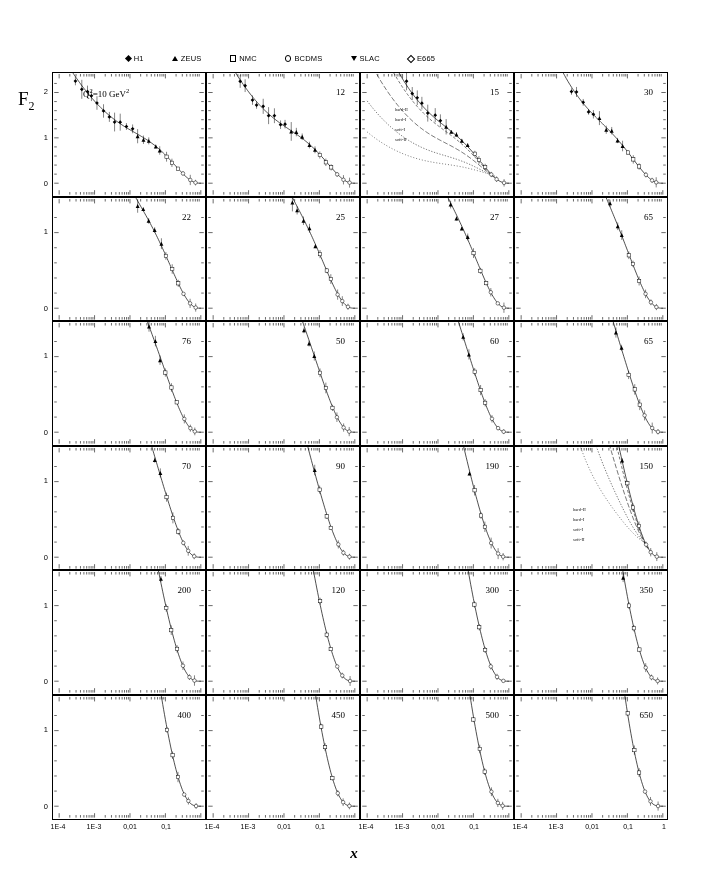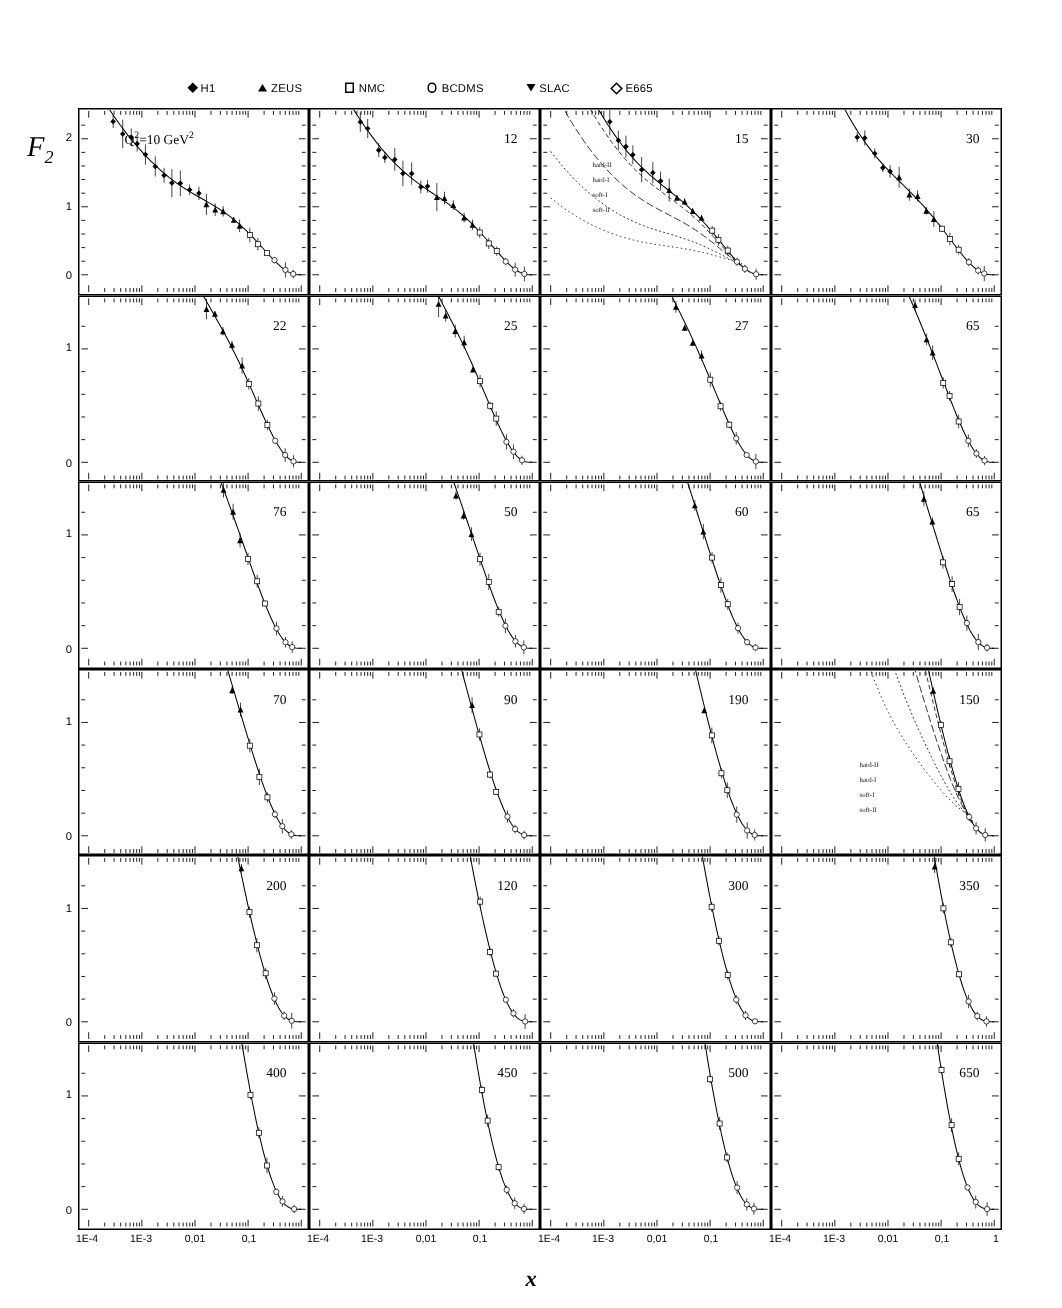--- a/index.html
+++ b/index.html
@@ -13,21 +13,21 @@
 
   .mk{display:inline-block;}
   .mk-fdiamond{width:5px;height:5px;background:#000;transform:rotate(45deg);}
   .mk-ftri{width:0;height:0;border-left:3.2px solid transparent;border-right:3.2px solid transparent;border-bottom:5.5px solid #000;}
   .mk-osq{width:4.6px;height:4.6px;border:1px solid #000;background:#fff;}
   .mk-ocirc{width:4.6px;height:4.6px;border:1px solid #000;border-radius:50%;background:#fff;}
   .mk-dtri{width:0;height:0;border-left:3.2px solid transparent;border-right:3.2px solid transparent;border-top:5.5px solid #000;}
   .mk-odia{width:4px;height:4px;border:1px solid #000;background:#fff;transform:rotate(45deg);}
 
   
-  #ylabel{position:absolute;left:18px;top:88px;font-size:19px;font-family:"Liberation Serif",serif;font-style:italic;}
+  #ylabel{position:absolute;left:18px;top:88px;font-size:19px;font-family:"Liberation Serif",serif;}
   #ylabel sub{font-size:12px;}
   #xlabel{position:absolute;left:0;top:845px;width:708px;text-align:center;font-size:15px;font-family:"Liberation Serif",serif;font-style:italic;font-weight:bold;}
 
   
   #grid{position:absolute;left:52px;top:72px;width:616px;height:748px;display:grid;
         grid-template-columns:repeat(4,154px);grid-template-rows:repeat(6,124.6px);}
   .panel{position:relative;border:1px solid #000;box-sizing:border-box;overflow:hidden;background:#fff;}
   .panel svg{position:absolute;left:0;top:0;width:100%;height:100%;}
   .qlabel{position:absolute;right:14px;top:14px;font-size:9px;font-family:"Liberation Serif",serif;}
   .qlabel sup{font-size:6.5px;}

